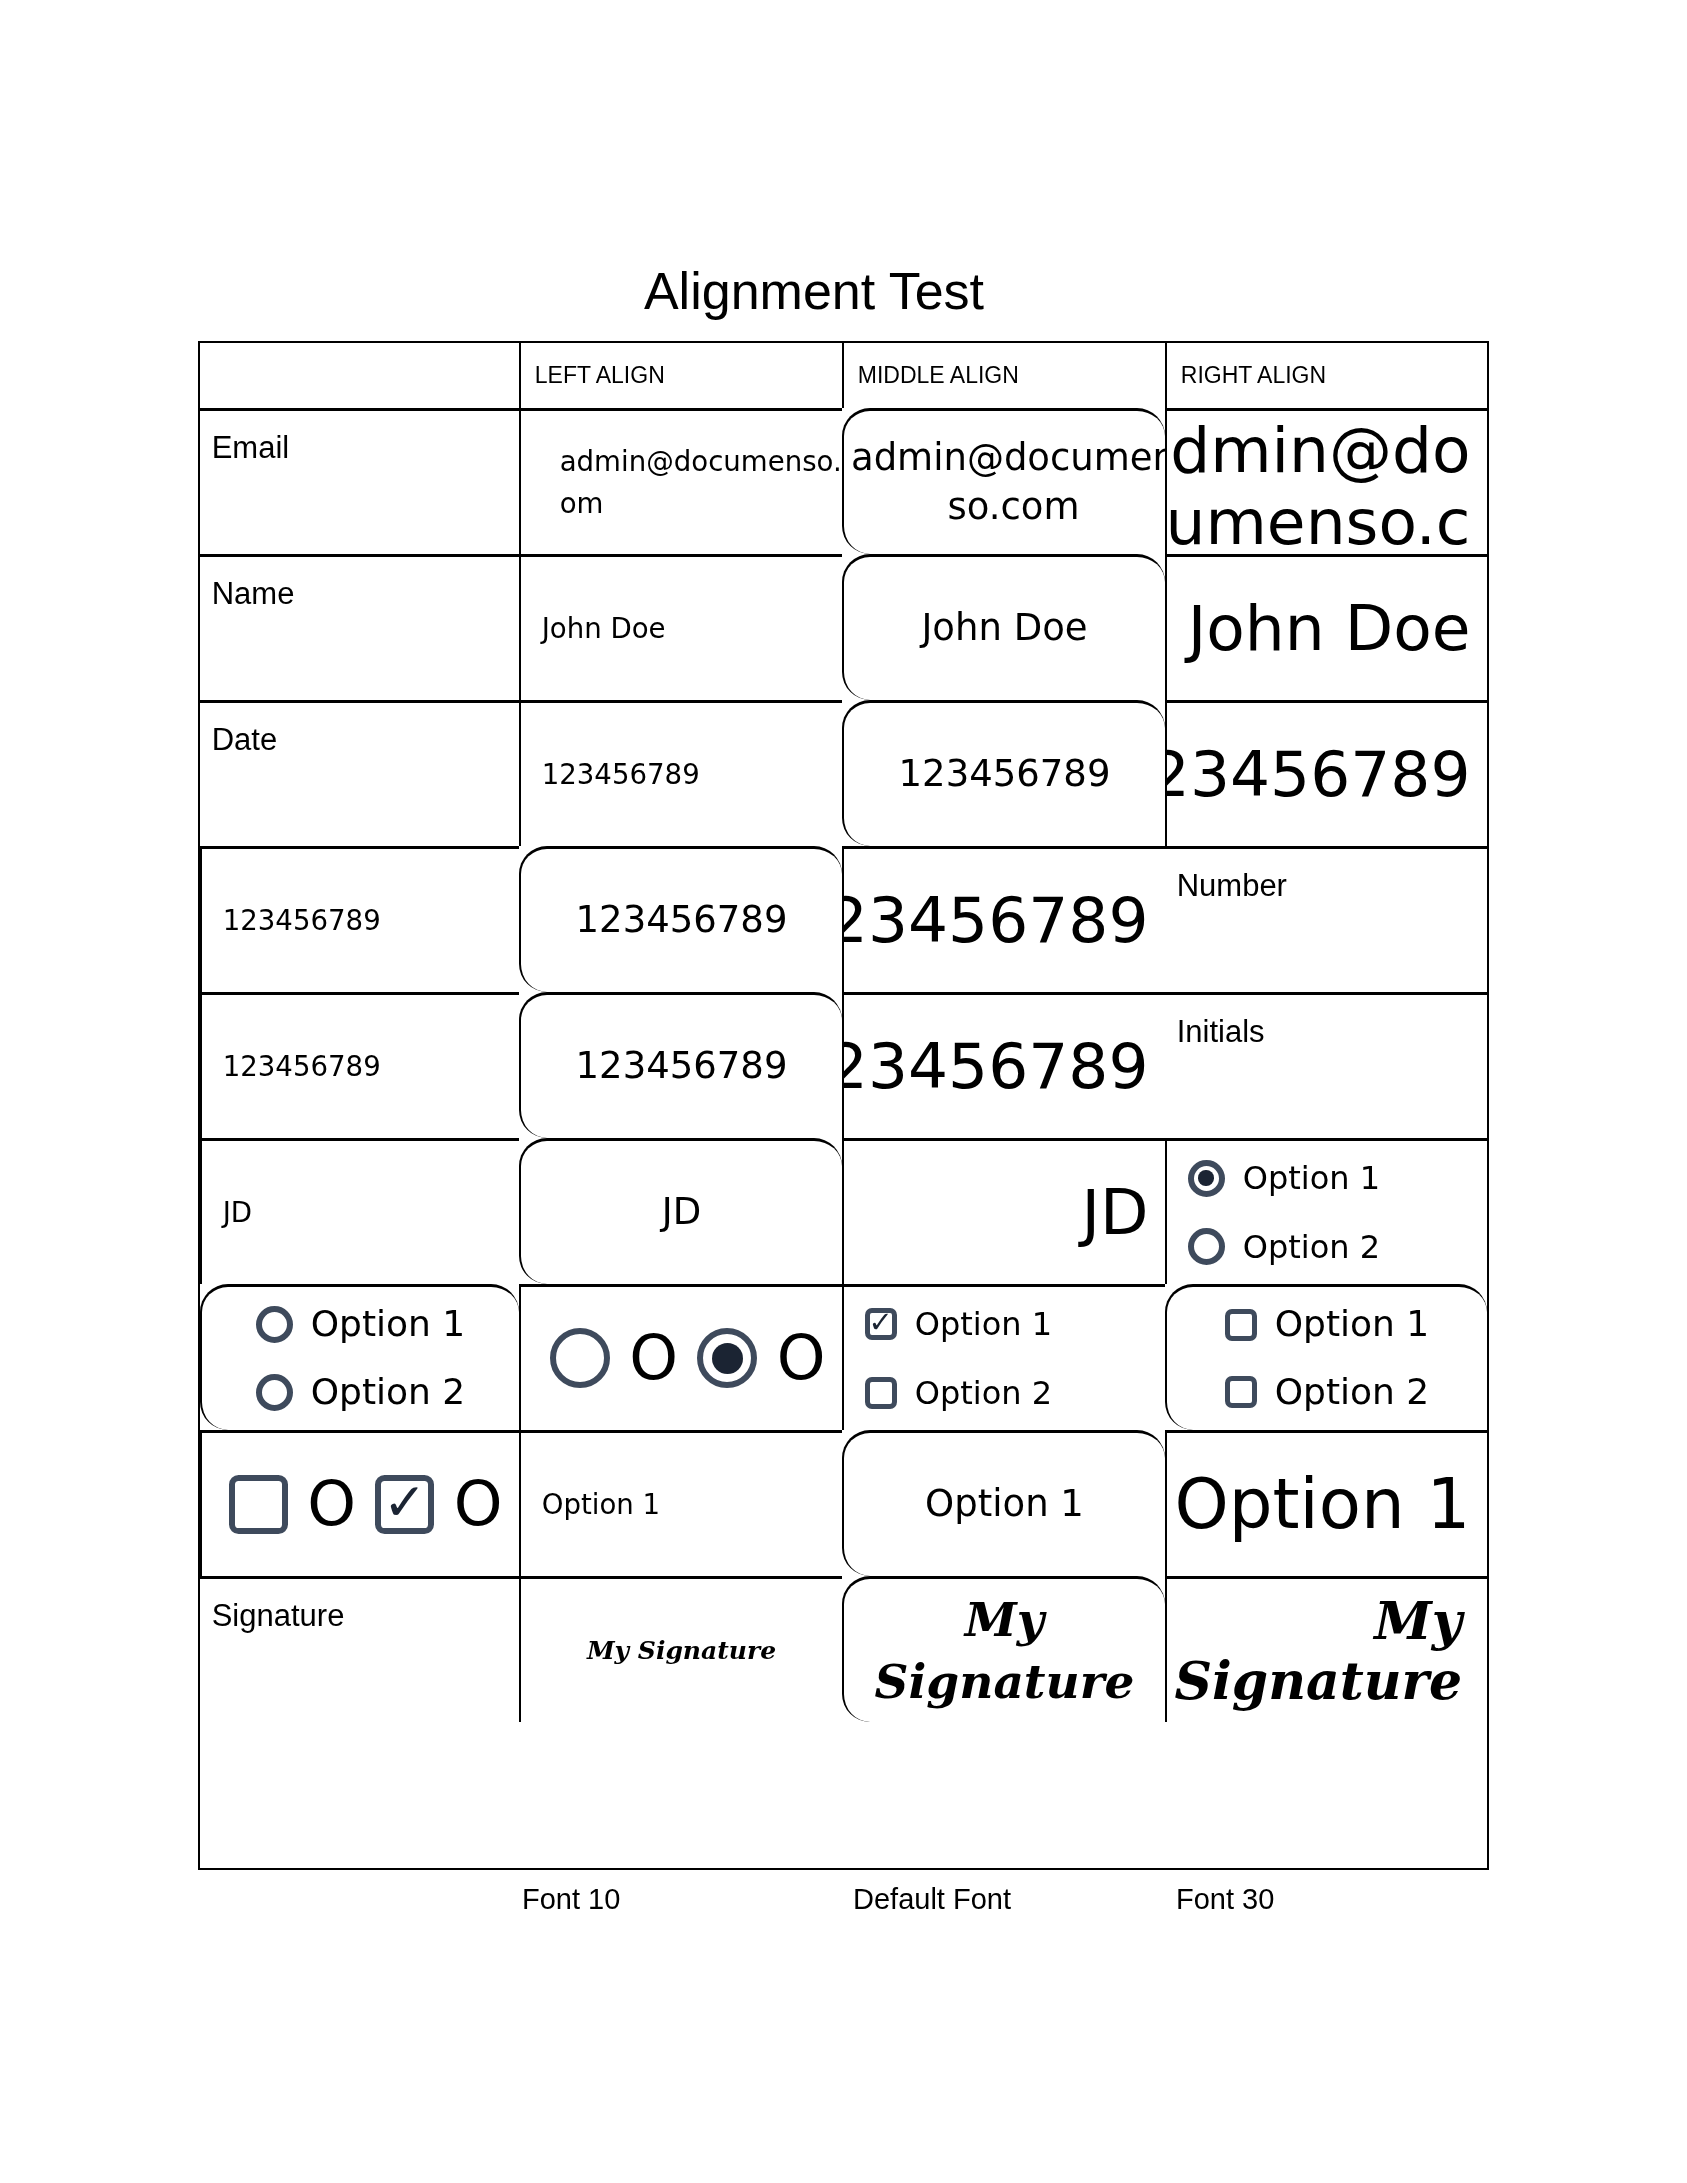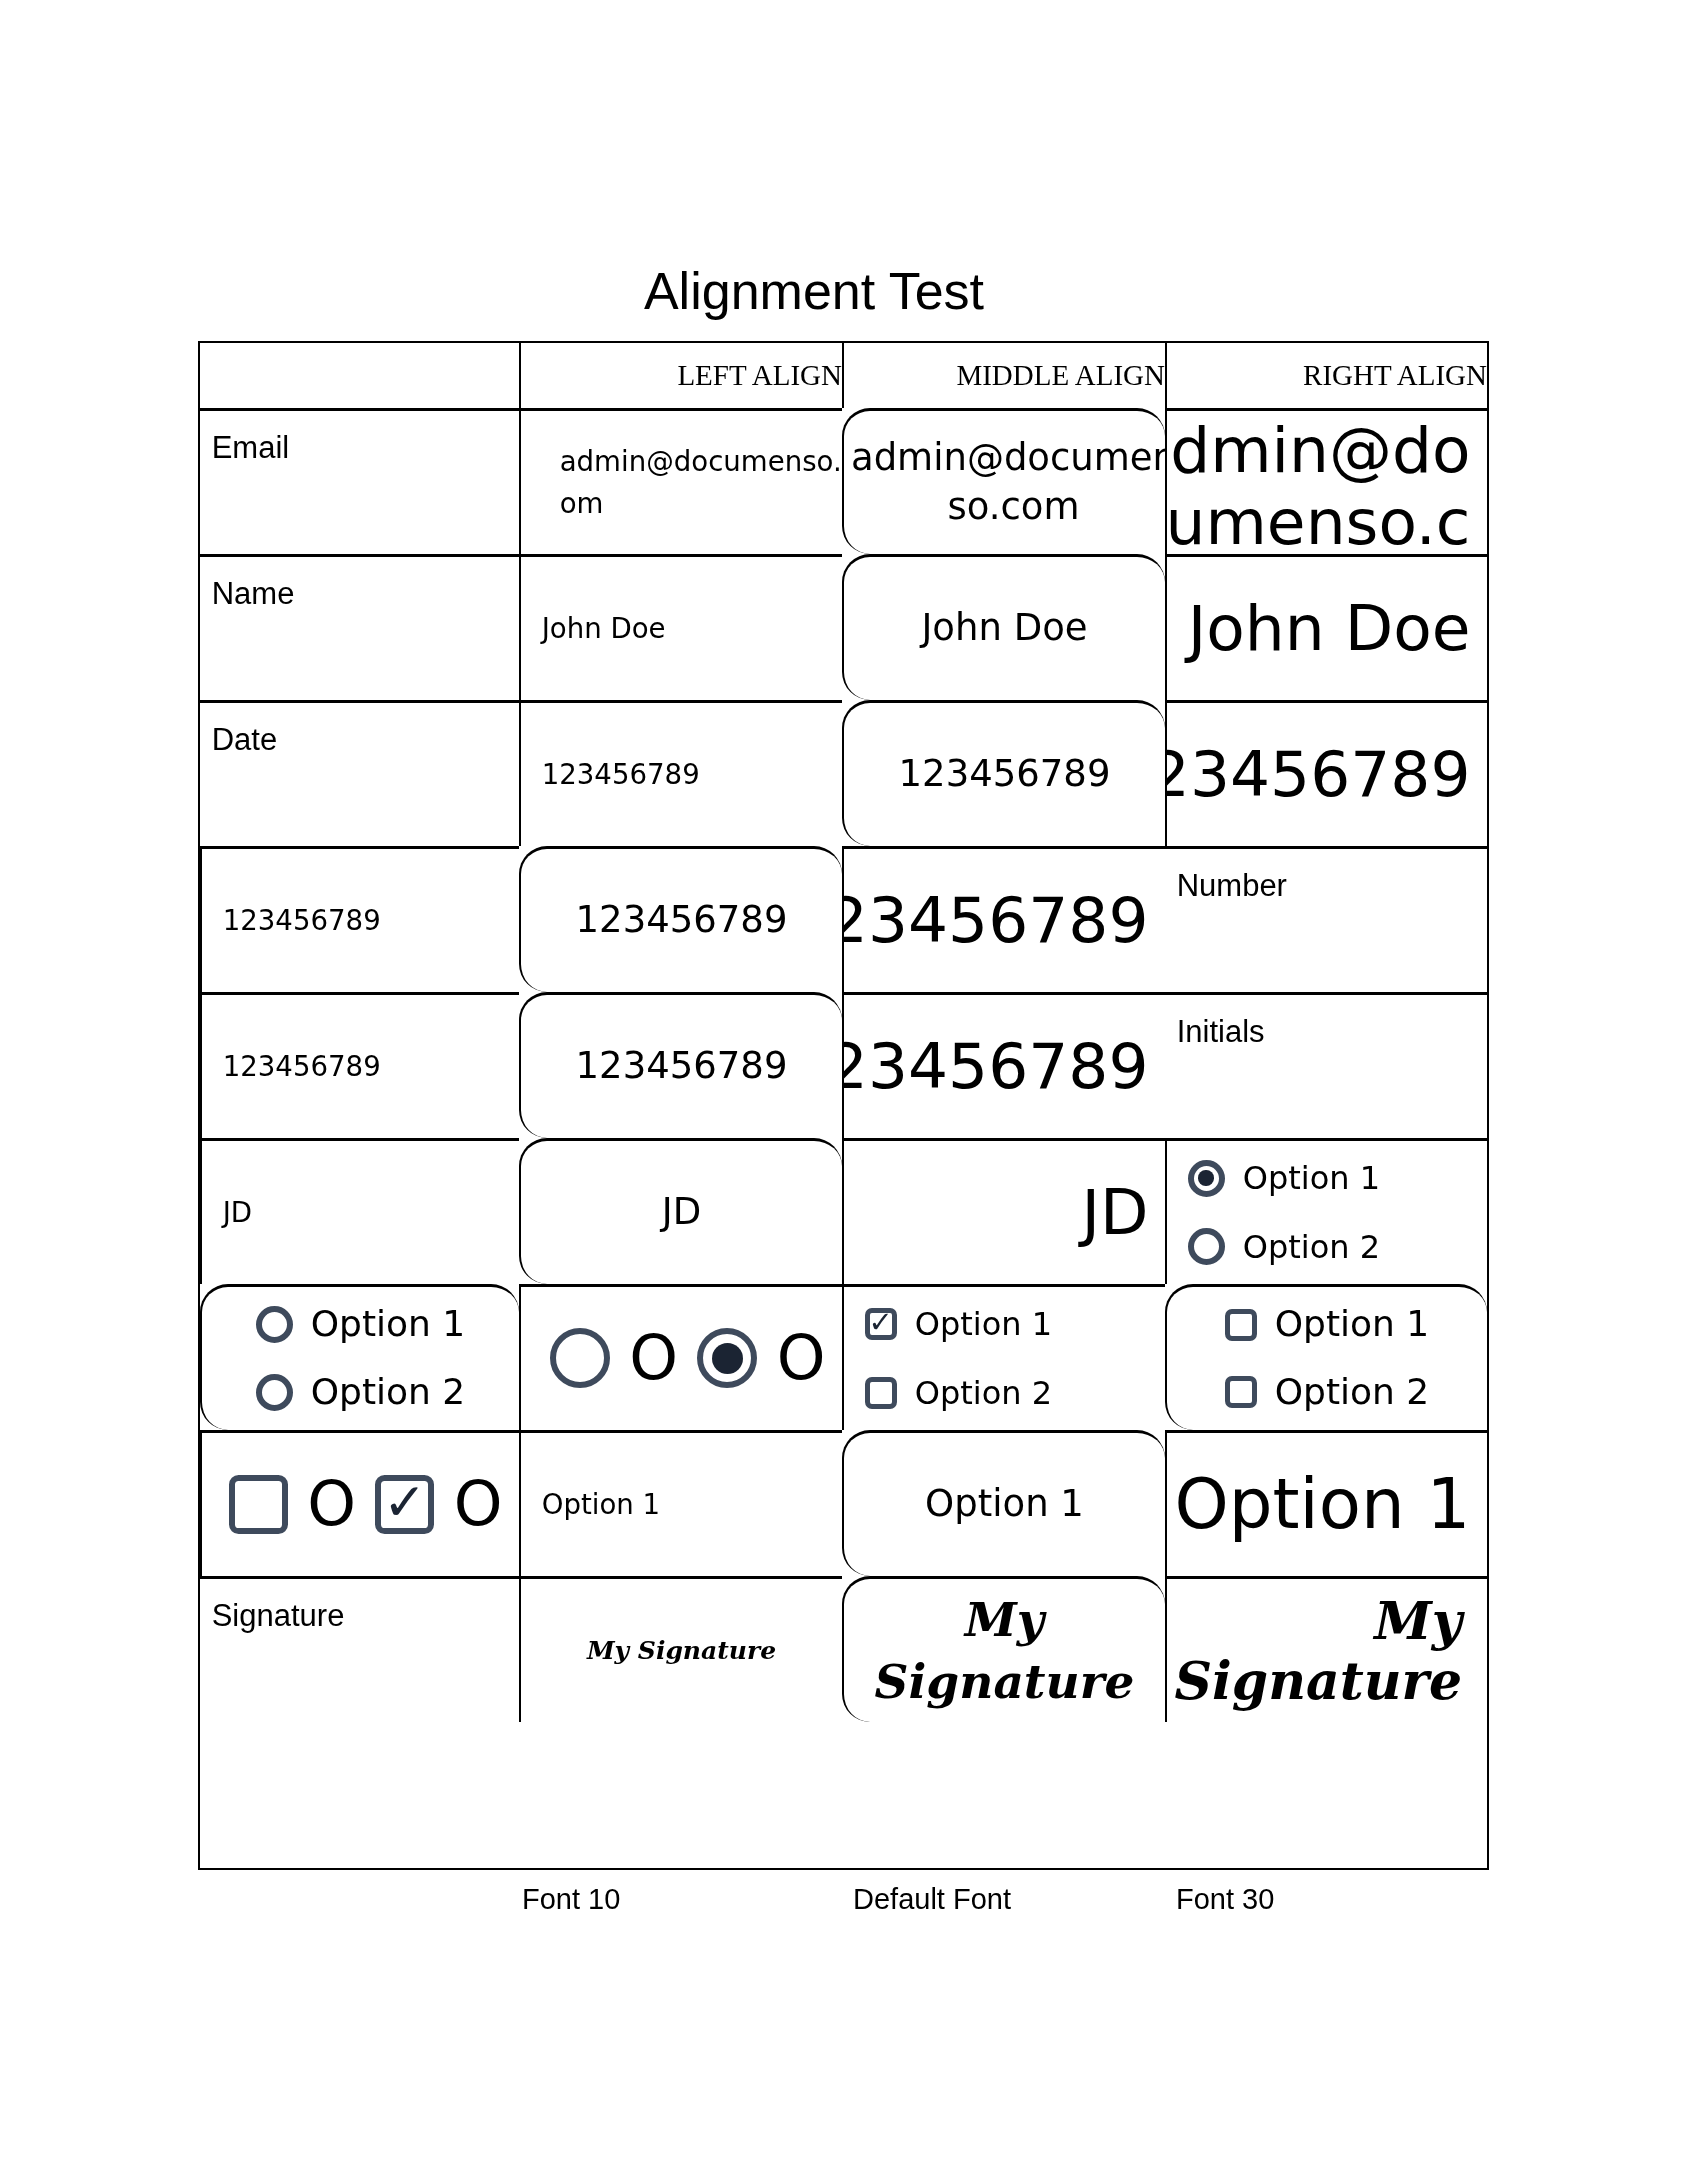--- a/index.html
+++ b/index.html
@@ -19,21 +19,21 @@
     display:grid;
     grid-template-columns:319px 323px 323px 322px;
     grid-template-rows:65px repeat(10, 146px);
     border:2.8px solid #000;
     background:#fff;
   }
   .cell { display:flex; align-items:center; overflow:hidden; background:#fff; }
   .cell.cL { border-left:2.8px solid #000; }
   .cell.data { border-top:3.4px solid #000; }
   
-  .hcell { font-size:29px; padding-left:13.8px; justify-content:flex-end;font-family:Liberation Serif, serif; }
+  .hcell { font-size:23px; padding-left:13.8px; justify-content:flex-start; }
   
   .lcell { align-items:flex-start; padding:19.3px 6.9px 0 11.7px; font-size:31px; }
   
   .vcell { font-family:"DejaVu Sans", sans-serif; }
   .c-left  { justify-content:flex-start; text-align:left;  padding-left:20.7px;  font-size:27.6px; line-height:1.5; }
   .c-mid   { justify-content:center;     text-align:center; padding:0 5.5px;     font-size:37px; line-height:1.3;border-radius:28px; }
   .c-right { justify-content:flex-end;   text-align:right; padding-right:16.5px; font-size:63px; line-height:1.14; }
   .lines { white-space:pre-line;margin-left:18px; }
   .email-right { align-items:flex-start; padding-top:4.1px; }
   .row-dropdown.c-right { font-size:69px; }

